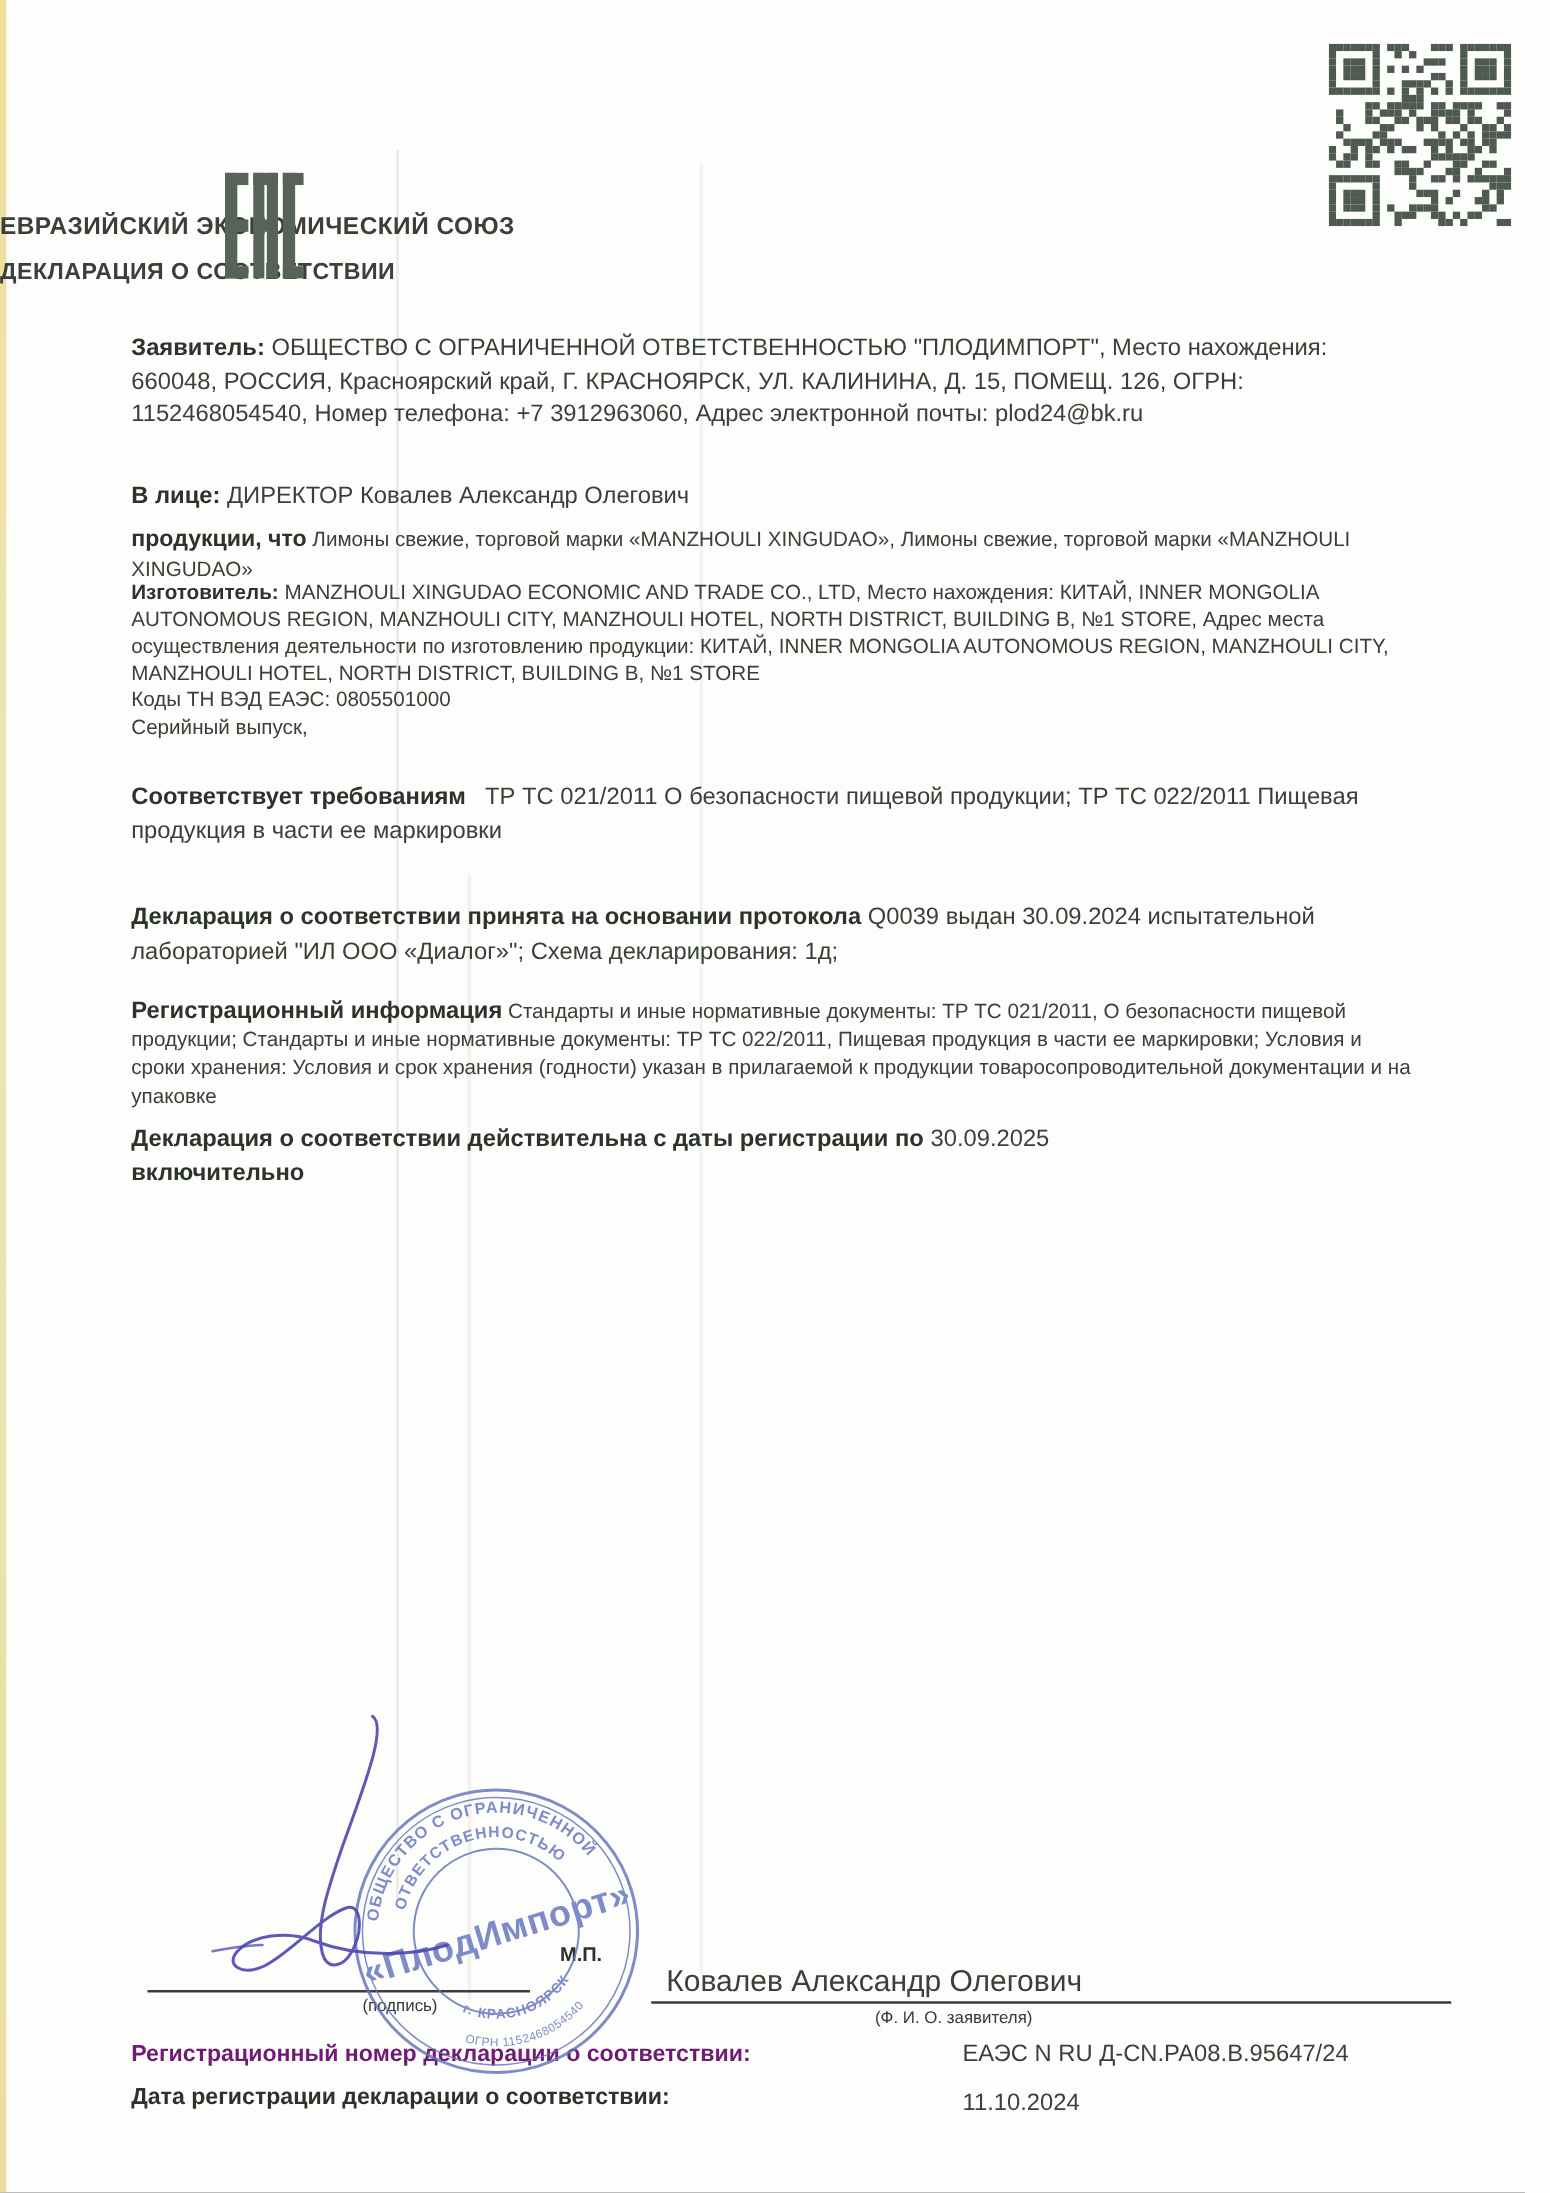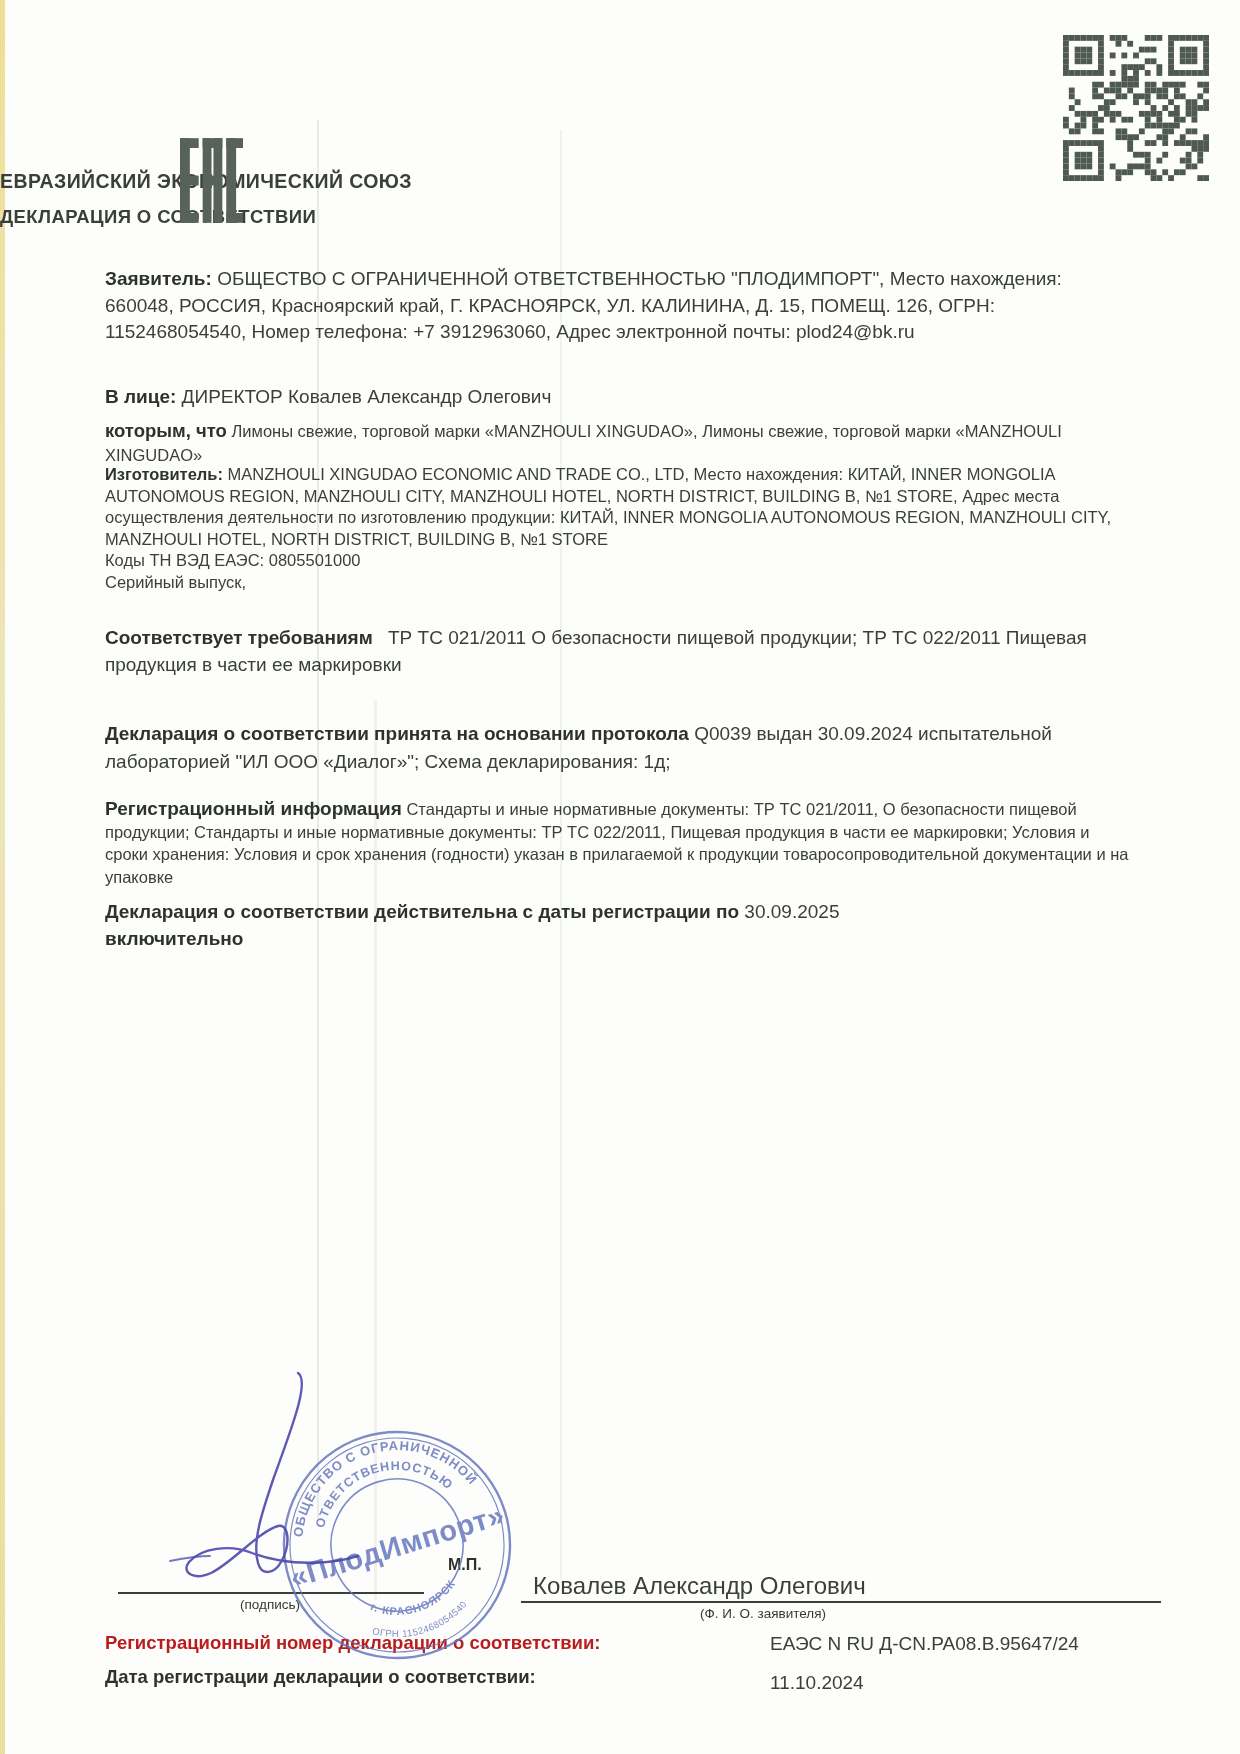--- a/index.html
+++ b/index.html
@@ -19,25 +19,25 @@
   .p-declares .lbl{font-size:18.5px;}
   .p-manufacturer{left:105px;top:464px;width:1018px;font-size:16.5px;line-height:21.5px;}
   .p-compliance{left:105px;top:624px;width:1010px;font-size:19px;line-height:27px;}
   .p-compliance .lbl{margin-right:10px;}
   .p-basis{left:105px;top:720px;width:1022px;font-size:19px;line-height:28px;}
   .p-additional{left:105px;top:798px;width:1030px;font-size:16.5px;line-height:22.5px;}
   .p-additional .lbl{font-size:19px;}
   .p-validity{left:105px;top:898px;width:1010px;font-size:19px;line-height:27px;}
   .mp{left:448px;top:1556px;font-size:16px;font-weight:bold;color:#2c322c;z-index:4;}
   .sigline-left{left:118px;top:1592px;width:306px;border-bottom:2px solid #3a3f3a;z-index:3;}
-  .cap-sign{left:190px;top:1597px;width:160px;text-align:center;font-size:13.5px;color:#353a35;z-index:4;}
+  .cap-sign{left:190px;top:1597px;width:160px;text-align:right;font-size:13.5px;color:#353a35;z-index:4;}
   .name{left:533px;top:1572px;font-size:24px;color:#394039;z-index:4;}
   .sigline-right{left:521px;top:1601px;width:640px;border-bottom:2px solid #3a3f3a;z-index:3;}
   .cap-name{left:700px;top:1606px;width:280px;text-align:left;font-size:13.5px;color:#353a35;z-index:4;}
-  .reg-label1{left:105px;top:1632px;font-size:18.5px;font-weight:bold;color:#b91c1c;z-index:4;}
+  .reg-label1{left:105px;top:1632px;font-size:18.5px;font-weight:bold;color:#701a75;z-index:4;}
   .reg-value1{left:770px;top:1633px;font-size:19px;z-index:4;}
   .reg-label2{left:105px;top:1666px;font-size:18.5px;font-weight:bold;color:#2c322c;z-index:4;}
   .reg-value2{left:770px;top:1672px;font-size:19px;z-index:4;}
   .qr{left:1063px;top:35px;z-index:2;}
   .eac{left:180px;top:138px;z-index:2;}
   .stamp{left:277px;top:1425px;transform:rotate(-17deg);opacity:.82;z-index:8;}
   .signature{left:140px;top:1365px;z-index:9;}
   
   .edge-left{left:0;top:0;width:5px;height:1754px;background:linear-gradient(180deg,#ecd985,#e9e2ab 40%,#e6d98d);opacity:.85;}
   .scanline1{left:317px;top:120px;width:2px;height:1400px;background:rgba(160,175,165,.22);}
@@ -369,21 +369,21 @@
 
   <div class="abs p-applicant">
     <span class="lbl">Заявитель:</span><span> ОБЩЕСТВО С ОГРАНИЧЕННОЙ ОТВЕТСТВЕННОСТЬЮ "ПЛОДИМПОРТ", Место нахождения: 660048, РОССИЯ,  Красноярский край, Г. КРАСНОЯРСК, УЛ. КАЛИНИНА, Д. 15, ПОМЕЩ. 126, ОГРН: 1152468054540, Номер телефона: +7 3912963060, Адрес электронной почты: plod24@bk.ru</span>
   </div>
 
   <div class="abs p-inperson">
     <span class="lbl">В лице:</span><span> ДИРЕКТОР Ковалев Александр Олегович</span>
   </div>
 
   <div class="abs p-declares">
-    <span class="lbl">которым, что</span><span>  Лимоны свежие, торговой марки  «MANZHOULI XINGUDAO», Лимоны свежие, торговой марки «MANZHOULI XINGUDAO»</span>
+    <span class="lbl">продукции, что</span><span>  Лимоны свежие, торговой марки  «MANZHOULI XINGUDAO», Лимоны свежие, торговой марки «MANZHOULI XINGUDAO»</span>
   </div>
 
   <div class="abs p-manufacturer">
     <span class="lbl">Изготовитель:</span><span> MANZHOULI XINGUDAO ECONOMIC AND TRADE CO., LTD, Место нахождения: КИТАЙ, INNER MONGOLIA AUTONOMOUS REGION, MANZHOULI CITY, MANZHOULI HOTEL, NORTH DISTRICT, BUILDING B, №1 STORE, Адрес места осуществления деятельности по изготовлению продукции: КИТАЙ, INNER MONGOLIA AUTONOMOUS REGION, MANZHOULI CITY, MANZHOULI HOTEL, NORTH DISTRICT, BUILDING B, №1 STORE</span>
     <div>Коды ТН ВЭД ЕАЭС: 0805501000</div>
     <div>Серийный выпуск,</div>
   </div>
 
   <div class="abs p-compliance">
     <span class="lbl">Соответствует требованиям</span><span> ТР ТС 021/2011 О безопасности пищевой продукции; ТР ТС 022/2011 Пищевая продукция в части ее маркировки</span>

